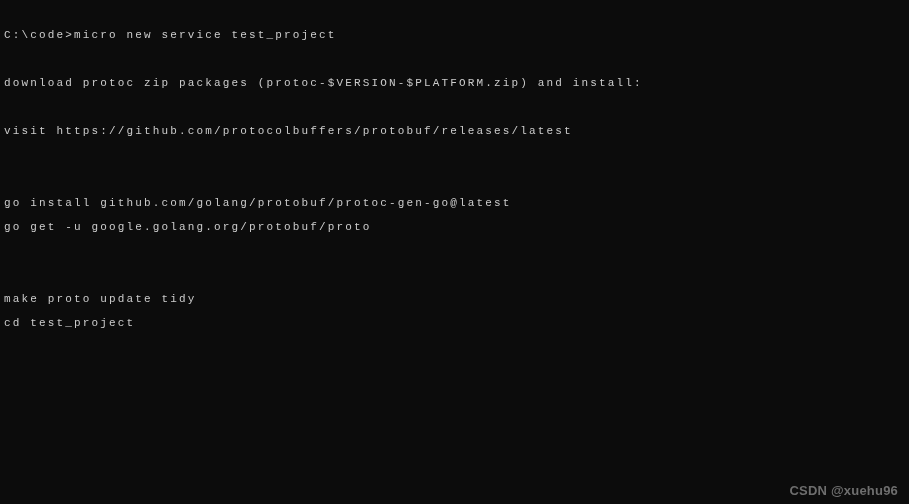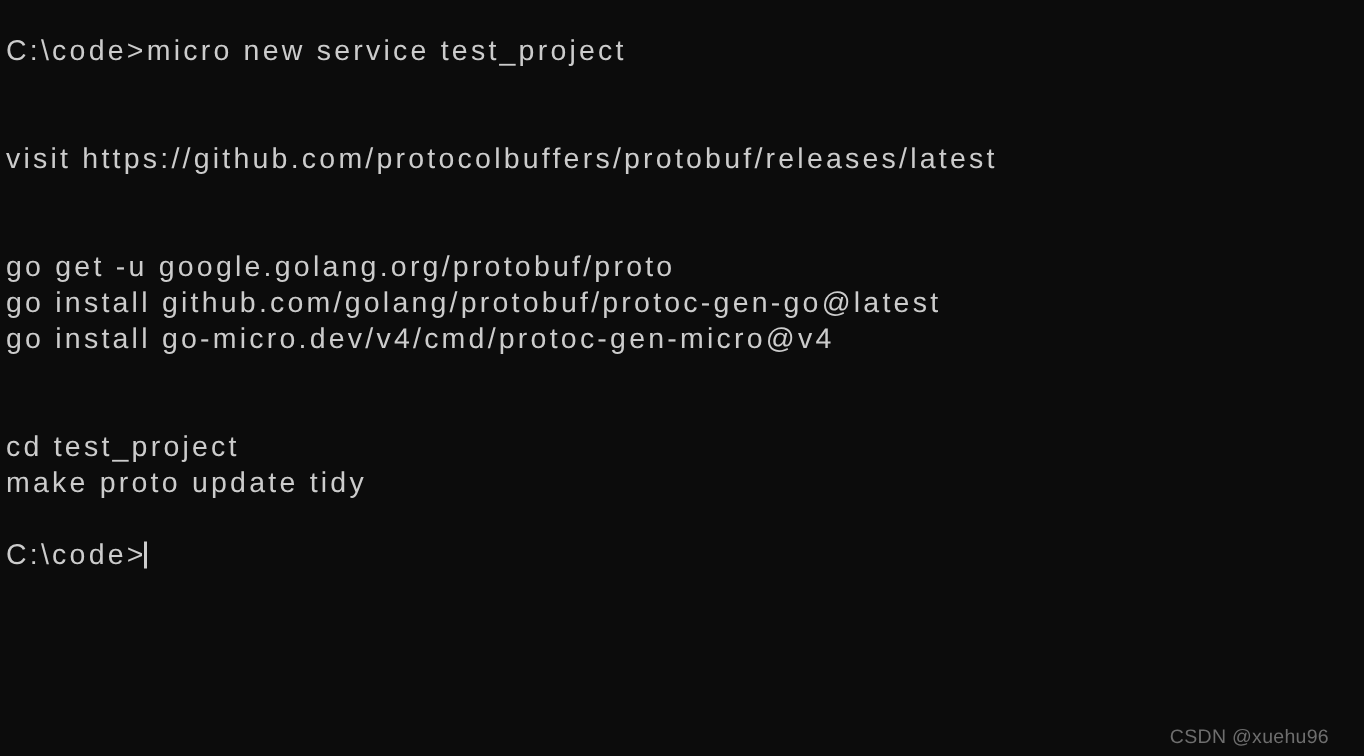--- a/index.html
+++ b/index.html
@@ -20,25 +20,25 @@
   #console-output {
     position: absolute;
     left: 4px;
     top: 23px;
     width: 905px;
   }
 
   .term-line {
     height: 24px;
     line-height: 24px;
-    font-size: 19px;
+    font-size: 11px;
     letter-spacing: 2.15px;
     color: #cccccc;
     white-space: pre;
-    font-family: Liberation Sans, sans-serif;
+    font-family: Liberation Mono, monospace;
   }
 
   .term-line.blank {
     color: transparent;
   }
 
   
   .prompt-line {
     position: relative;
     display: block;
@@ -48,49 +48,49 @@
     display: inline-block;
     width: 2px;
     height: 18px;
     background: #cccccc;
     vertical-align: -3px;
     margin-left: -2px;
   }
 
   #watermark {
     position: absolute;
-    right: 23px;
+    right: 11px;
     bottom: 5px;
     font-family: "Liberation Sans", "DejaVu Sans", sans-serif;
     font-size: 13px;
     line-height: 16px;
     color: #6e6e6e;
     white-space: pre;
     letter-spacing: 0.2px;
+    font-weight: bold;
   }
 </style>
 </head>
 <body>
 
 <div id="terminal">
 
   <div id="console-output">
     <div class="term-line">C:\code&gt;micro new service test_project</div>
     <div class="term-line blank"></div>
+    <div class="term-line">download protoc zip packages (protoc-$VERSION-$PLATFORM.zip) and install:</div>
     <div class="term-line blank"></div>
     <div class="term-line">visit https://github.com/protocolbuffers/protobuf/releases/latest</div>
     <div class="term-line blank"></div>
     <div class="term-line blank"></div>
+    <div class="term-line">go install github.com/golang/protobuf/protoc-gen-go@latest</div>
     <div class="term-line">go get -u google.golang.org/protobuf/proto</div>
-    <div class="term-line">go install github.com/golang/protobuf/protoc-gen-go@latest</div>
-    <div class="term-line">go install go-micro.dev/v4/cmd/protoc-gen-micro@v4</div>
     <div class="term-line blank"></div>
     <div class="term-line blank"></div>
+    <div class="term-line">make proto update tidy</div>
     <div class="term-line">cd test_project</div>
-    <div class="term-line">make proto update tidy</div>
     <div class="term-line blank"></div>
 
-    <div class="term-line prompt-line"><span>C:\code&gt;</span><span class="caret"></span></div>
   </div>
 
   <div id="watermark">CSDN @xuehu96</div>
 
 </div>
 
 </body></html>

